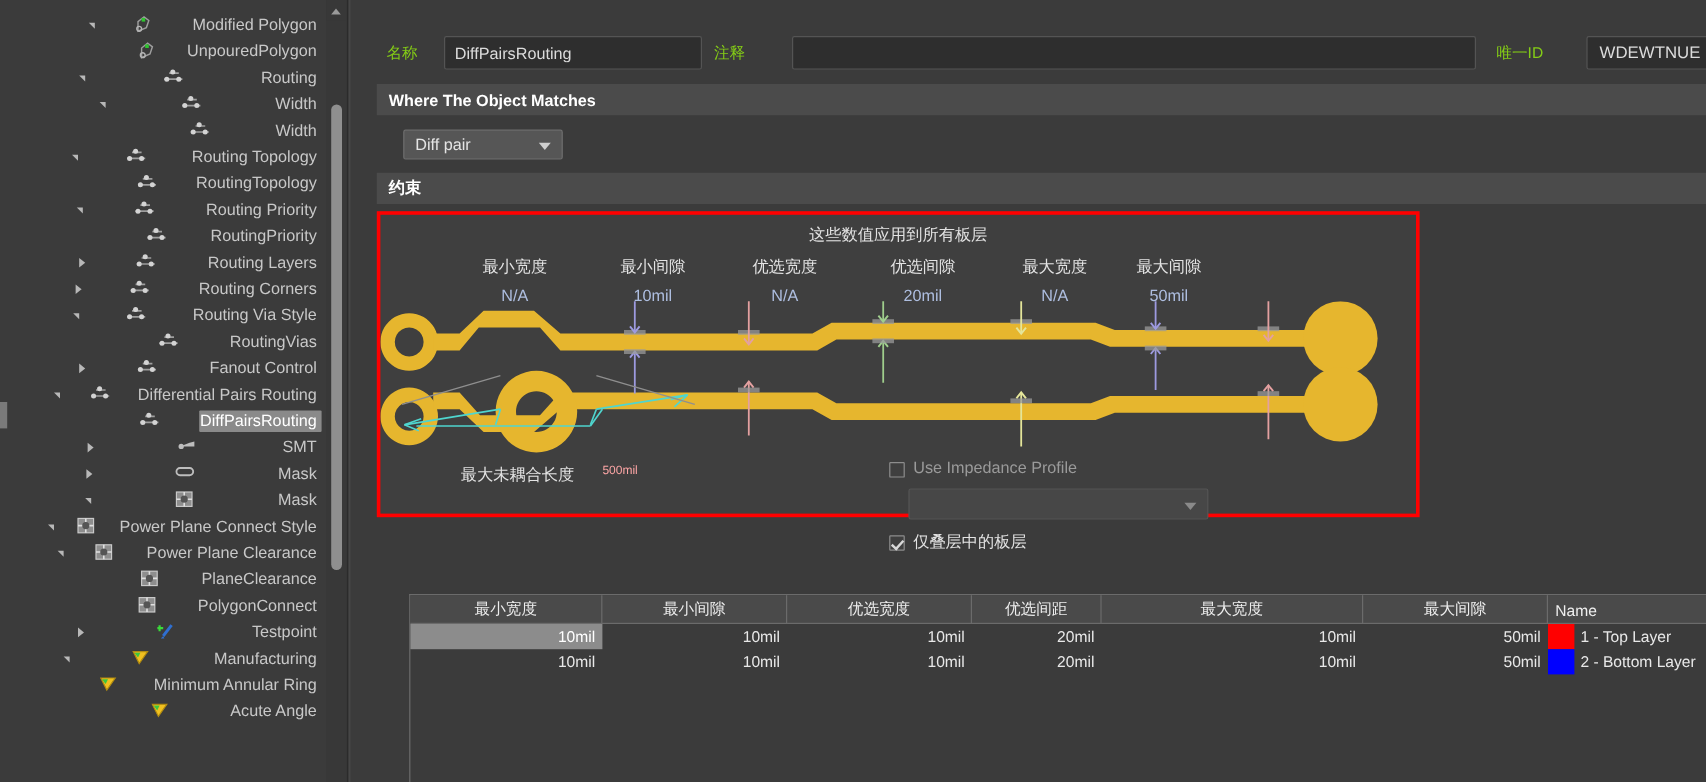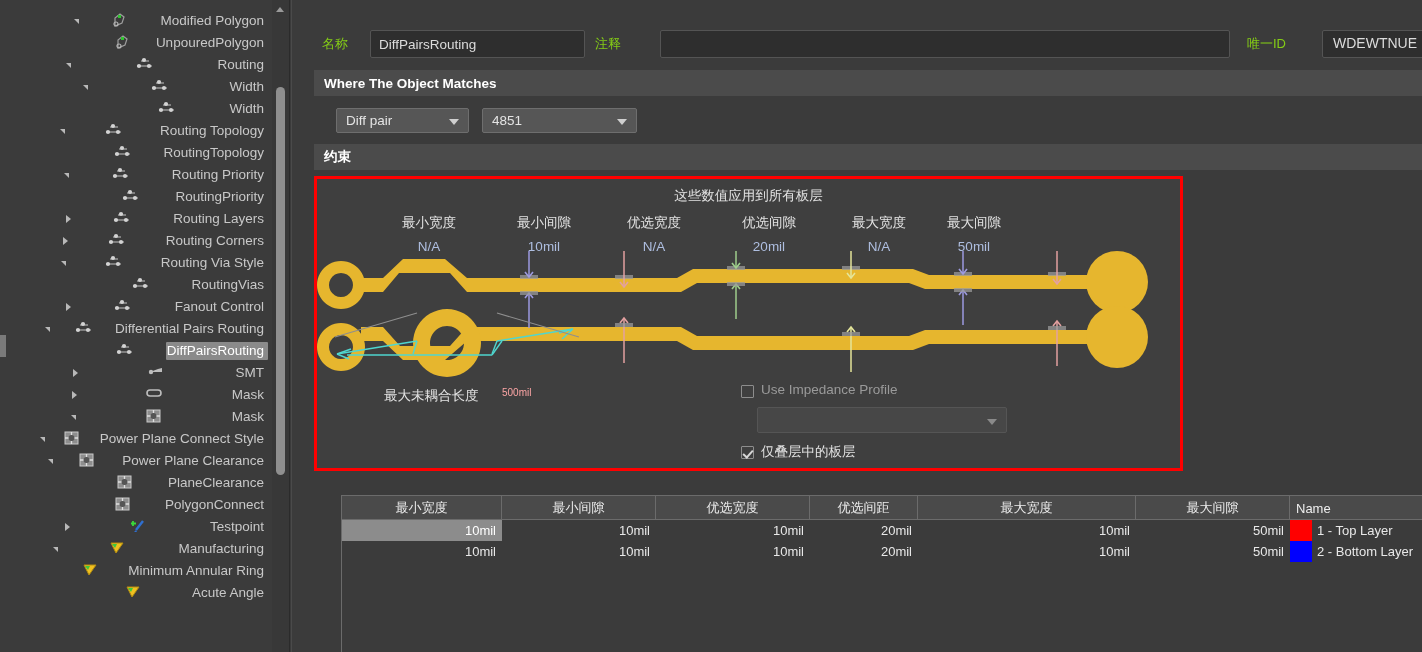--- a/index.html
+++ b/index.html
@@ -121,21 +121,21 @@
   .combo .arrow {
     position: absolute; right: 9px; top: 50%; margin-top: -2px;
     border-left: 5px solid transparent; border-right: 5px solid transparent;
     border-top: 6px solid #cfcfcf;
   }
   #combo-scope { left: 44px; top: 108px; width: 133px; height: 25px; }
   #combo-value { left: 190px; top: 108px; width: 155px; height: 25px; }
 
   
   #diagram-panel {
-    position: absolute; left: 22px; top: 176px; width: 869px; height: 295px;
+    position: absolute; left: 22px; top: 176px; width: 869px; height: 255px;
     border: 3px solid #ff0000; background: #3f3f3f;
   }
   #diag-title {
     position: absolute; left: 0; top: 8px; width: 100%; text-align: center;
     color: #e2e2e2; font-size: 13.5px;
   }
   .dim-col { position: absolute; text-align: center; width: 110px; }
   .dim-name { color: #e3e3e3; font-size: 13.5px; }
   .dim-val  { color: #aebee0; font-size: 13.5px; margin-top: 7px; }
 
@@ -582,24 +582,20 @@
       <input id="comment-input" type="text" value="" style="">
 
       <span class="lbl" id="lbl-uid">唯一ID</span>
       <div id="uid-box">WDEWTNUE</div>
     </div>
 
     <div class="section-bar" id="bar-where">Where The Object Matches</div>
 
     <div class="combo" id="combo-scope">
       <span>Diff pair</span>
-      <span class="arrow"></span>
-    </div>
-    <div class="combo" id="combo-value">
-      <span>4851</span>
       <span class="arrow"></span>
     </div>
 
     <div class="section-bar" id="bar-constraints">约束</div>
 
     <div id="diagram-panel">
 
       <div id="diag-title">这些数值应用到所有板层</div>
 
       <div id="dim-cols">

